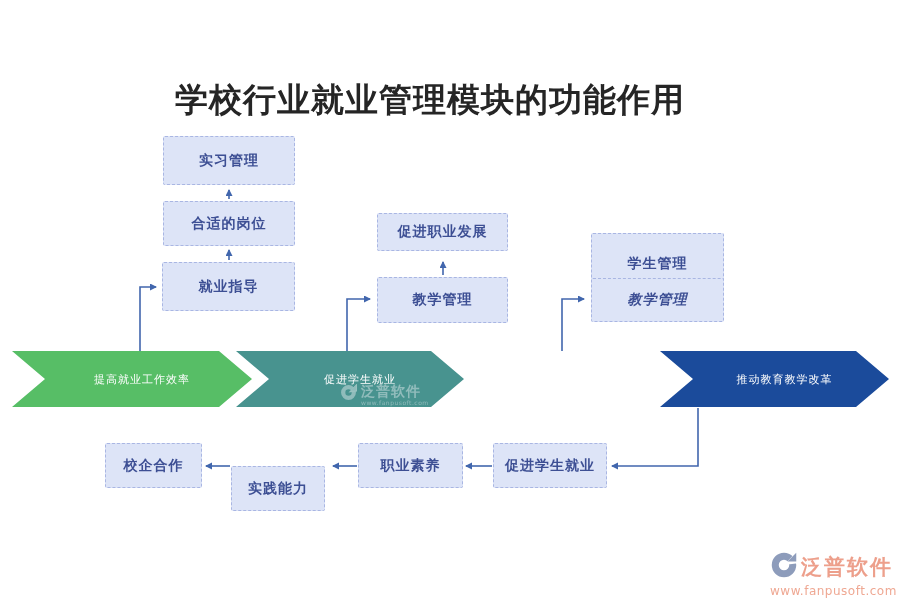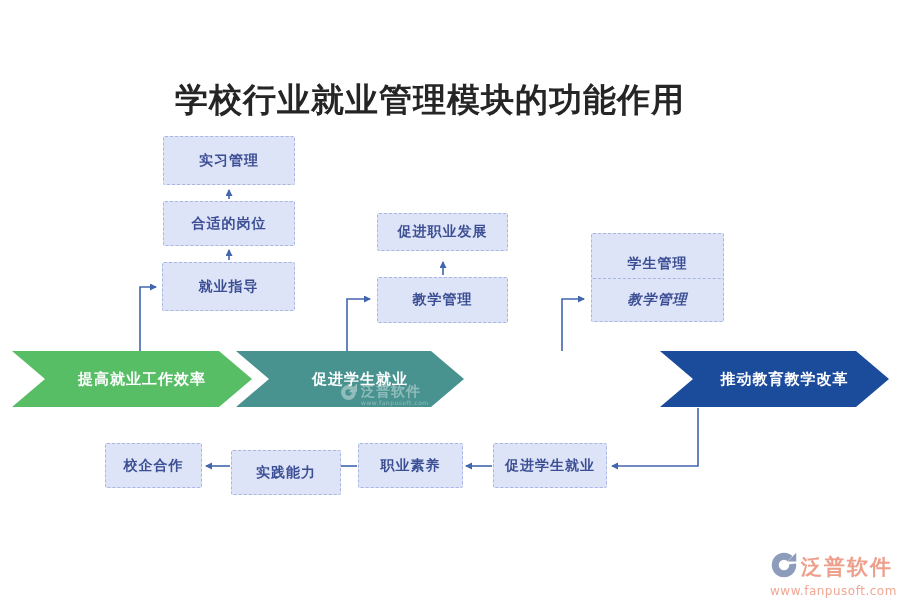--- a/index.html
+++ b/index.html
@@ -28,21 +28,21 @@
     display:flex;align-items:center;justify-content:center;
     color:#3d4f94;
     font-size:14px;font-weight:600;
     letter-spacing:1px;
     box-sizing:border-box;
   }
 
   .banner{
     position:absolute;top:351px;height:56px;
     display:flex;align-items:center;justify-content:center;
-    color:#ffffff;font-size:15px;font-weight:700;
+    color:#ffffff;font-size:11px;font-weight:400;
     letter-spacing:1px;
     clip-path:polygon(0 0, calc(100% - 33px) 0, 100% 50%, calc(100% - 33px) 100%, 0 100%, 33px 50%);
     padding-left:20px;
     box-sizing:border-box;
   }
   .banner-1{left:12px;width:240px;}
   .banner-2{left:236px;width:228px;}
   .banner-3{left:448px;width:236px;}
   .banner-4{left:660px;width:229px;}
 
@@ -112,21 +112,21 @@
   <div class="node" style="left:163px;top:201px;width:132px;height:45px;">合适的岗位</div>
   <div class="node" style="left:162px;top:262px;width:133px;height:49px;">就业指导</div>
 
   <div class="node" style="left:377px;top:213px;width:131px;height:38px;">促进职业发展</div>
   <div class="node" style="left:377px;top:277px;width:131px;height:46px;">教学管理</div>
 
   <div class="node" style="left:591px;top:205px;width:133px;height:62px;margin-top:28px;">学生管理</div>
   <div class="node" style="left:591px;top:278px;width:133px;height:44px;font-style:italic;">教学管理</div>
 
   <div class="node" style="left:105px;top:443px;width:97px;height:45px;">校企合作</div>
-  <div class="node" style="left:231px;top:450px;width:110px;height:45px;">实践能力</div>
+  <div class="node" style="left:231px;top:466px;width:94px;height:45px;">实践能力</div>
   <div class="node" style="left:358px;top:443px;width:105px;height:45px;">职业素养</div>
   <div class="node" style="left:493px;top:443px;width:114px;height:45px;">促进学生就业</div>
 
   <div class="banner banner-1" style="background: rgb(87, 190, 102);">提高就业工作效率</div>
   <div class="banner banner-2" style="background: rgb(72, 147, 143);">促进学生就业</div>
   <div class="banner banner-4" style="background: rgb(27, 75, 155);">推动教育教学改革</div>
 
   <div class="watermark">
     <span>
       <svg width="17" height="17" viewBox="0 0 32 32">

